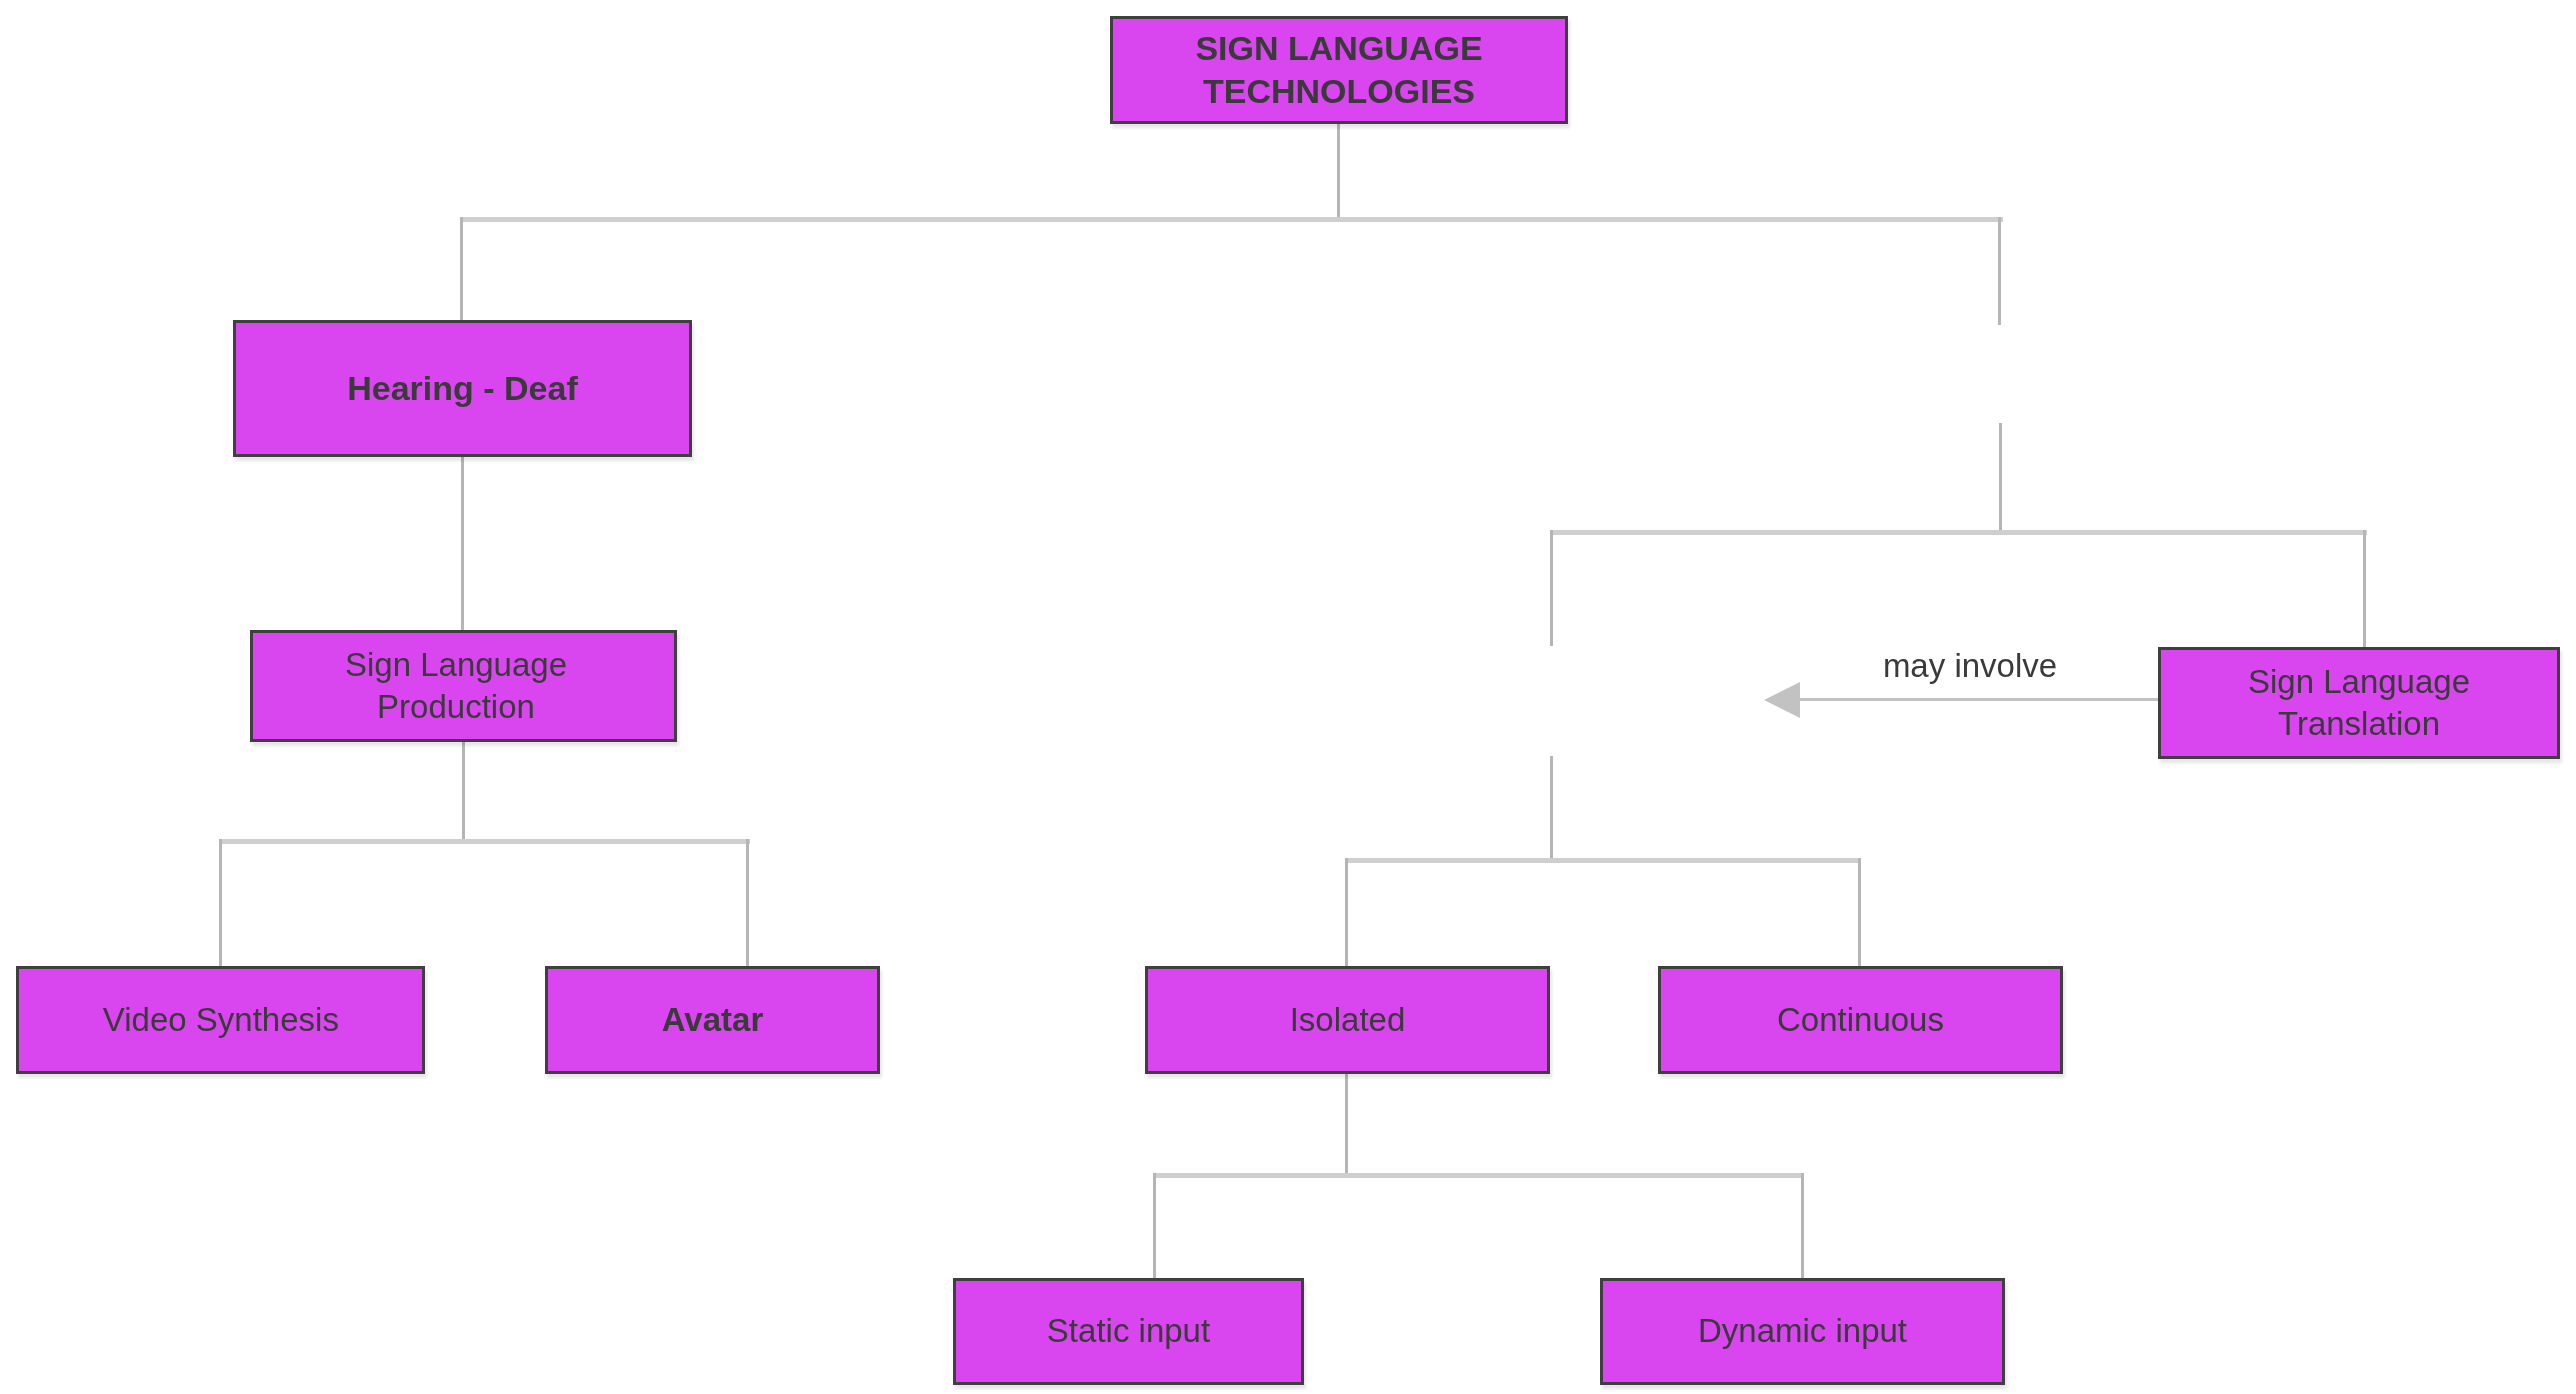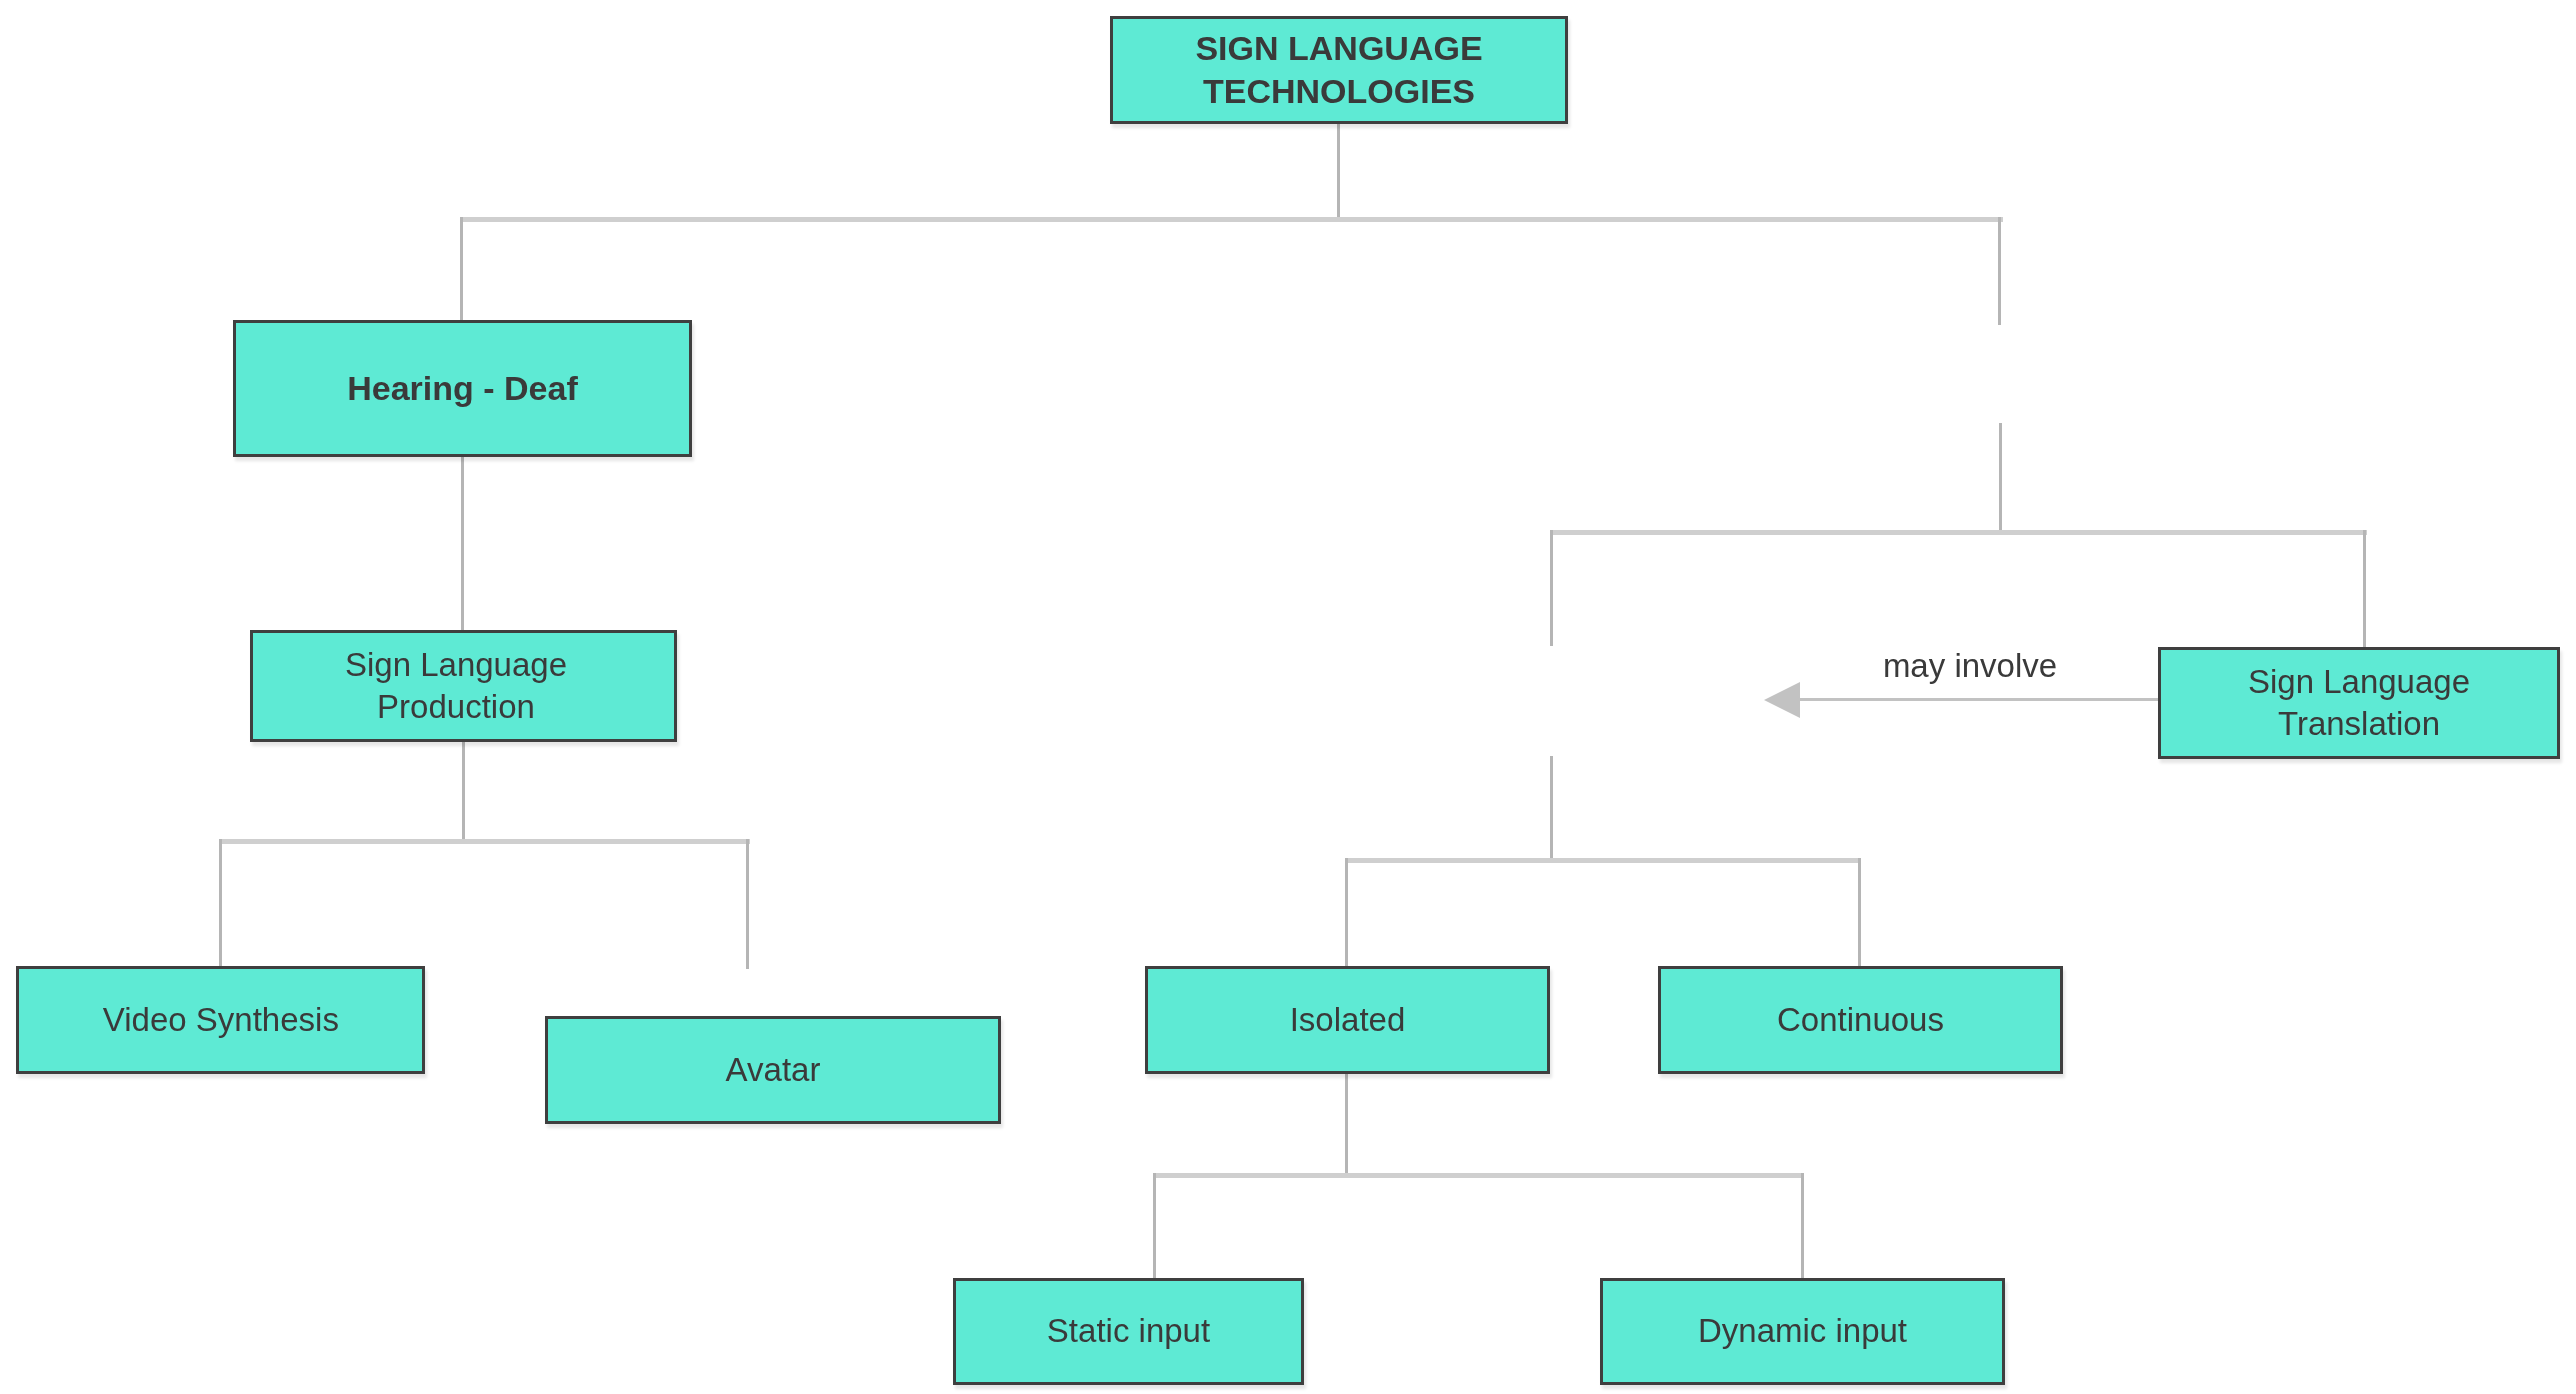--- a/index.html
+++ b/index.html
@@ -11,21 +11,21 @@
     position: relative;
     width: 2576px;
     height: 1394px;
     background: var(--background, #ffffff);
     font-family: "Liberation Sans", sans-serif;
     overflow: hidden;
   }
   .node {
     position: absolute;
     box-sizing: border-box;
-    background: #5eead4;
+    background: #d946ef;
     border: 3.9px solid var(--box-border, #3f3f3f);
     color: var(--box-text, #3a3a3a);
     display: flex;
     align-items: center;
     justify-content: center;
     text-align: center;
     font-size: 33px;
     line-height: 1.28;
     padding: 0 39px;
     box-shadow: 2.3px 3.9px 3.1px rgba(0,0,0,0.10);
@@ -105,21 +105,21 @@
   <div class="node bold" style="left:233px; top:320px; width:459px; height:137px;">Hearing - Deaf</div>
 
 
   <div class="node" style="left:250px; top:630px; width:427px; height:112px;padding-left:24px;">Sign Language Production</div>
 
 
   <div class="node" style="left:2158px; top:647px; width:402px; height:112px;">Sign Language Translation</div>
 
   <div class="node" style="left:16.4px; top:966px; width:409px; height:108px;">Video Synthesis</div>
 
-  <div class="node" style="left:545px; top:1016px; width:456px; height:108px;">Avatar</div>
+  <div class="node" style="left:545px; top:966px; width:335px; height:108px;font-weight:bold;">Avatar</div>
 
   <div class="node" style="left:1145px; top:966px; width:405px; height:108px;">Isolated</div>
 
   <div class="node" style="left:1658px; top:966px; width:405px; height:108px;">Continuous</div>
 
   <div class="node" style="left:953px; top:1278px; width:351px; height:107px;">Static input</div>
 
   <div class="node" style="left:1600px; top:1278px; width:405px; height:107px;">Dynamic input</div>
 
 </div>

